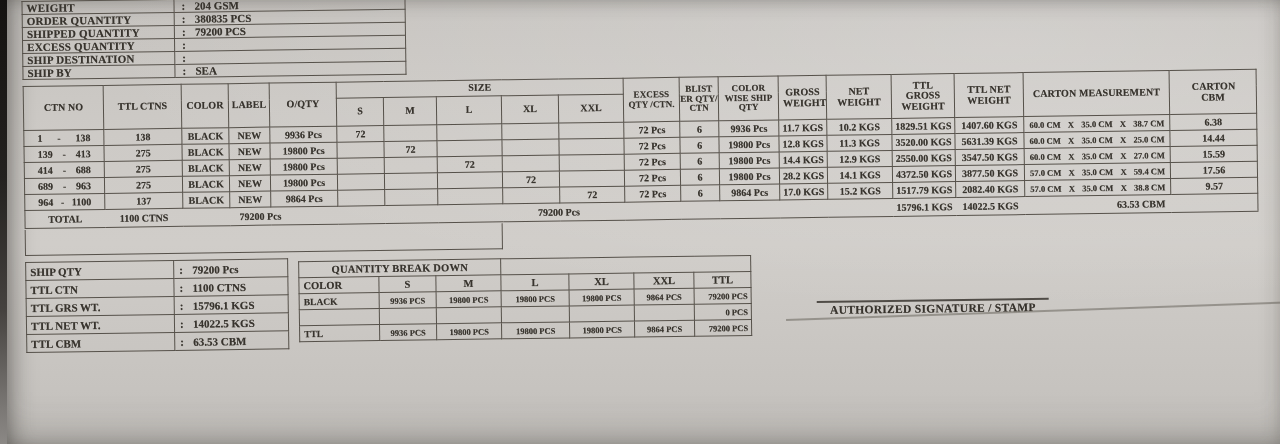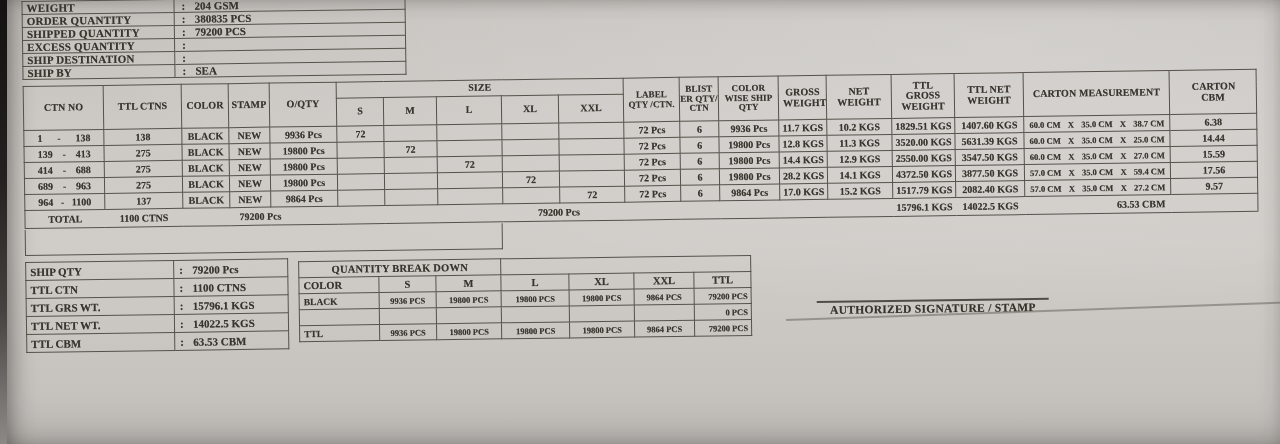--- a/index.html
+++ b/index.html
@@ -121,24 +121,24 @@
           <col style="width:63px">
         <col style="width:69px">
           <col style="width:146px">
           <col style="width:87px">
       </colgroup>
       <tbody>
           <tr class="hrow">
         <th rowspan="2">CTN NO</th>
         <th rowspan="2">TTL CTNS</th>
         <th rowspan="2">COLOR</th>
-        <th rowspan="2">STAMP</th>
+        <th rowspan="2">LABEL</th>
         <th rowspan="2">O/QTY</th>
         <th colspan="5">SIZE</th>
-        <th rowspan="2" class="small pad">LABEL QTY /CTN.</th>
+        <th rowspan="2" class="small pad">EXCESS QTY /CTN.</th>
         <th rowspan="2" class="small">BLIST ER QTY/ CTN</th>
         <th rowspan="2" class="small pad">COLOR WISE SHIP QTY</th>
         <th rowspan="2" class="pad">GROSS WEIGHT</th>
         <th rowspan="2" class="pad">NET WEIGHT</th>
         <th rowspan="2" class="pad">TTL GROSS WEIGHT</th>
         <th rowspan="2" class="pad">TTL NET WEIGHT</th>
         <th rowspan="2">CARTON MEASUREMENT</th>
         <th rowspan="2" style="padding:0 22px">CARTON CBM</th>
       </tr>
       <tr class="hrow2">
@@ -316,21 +316,21 @@
         <td>17.0 KGS</td>
         <td>15.2 KGS</td>
         <td>1517.79 KGS</td>
         <td>2082.40 KGS</td>
         <td>
               <div class="meas-in">
                 <span>57.0 CM</span>
                 <span>X</span>
                 <span>35.0 CM</span>
                 <span>X</span>
-                <span>27.2 CM</span>
+                <span>38.8 CM</span>
               </div>
             </td>
         <td>9.57</td>
       </tr>
 
       <tr class="trow">
         <td>TOTAL</td>
         <td>1100 CTNS</td>
         <td colspan="3">79200 Pcs</td>
         <td colspan="8" class="ra">79200 Pcs</td>

